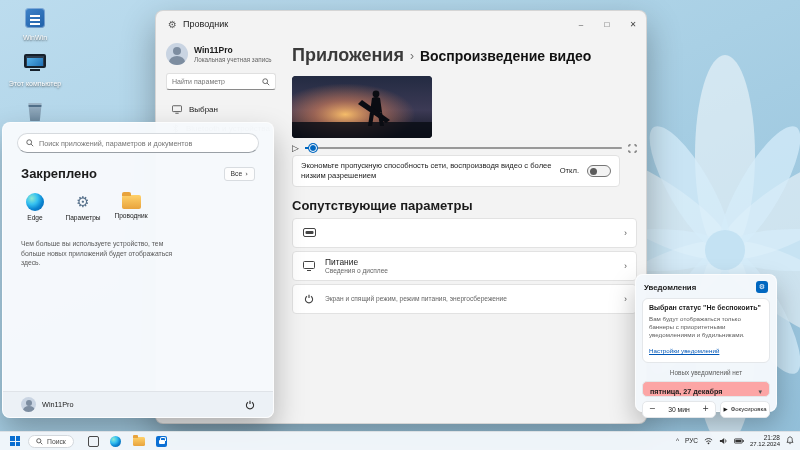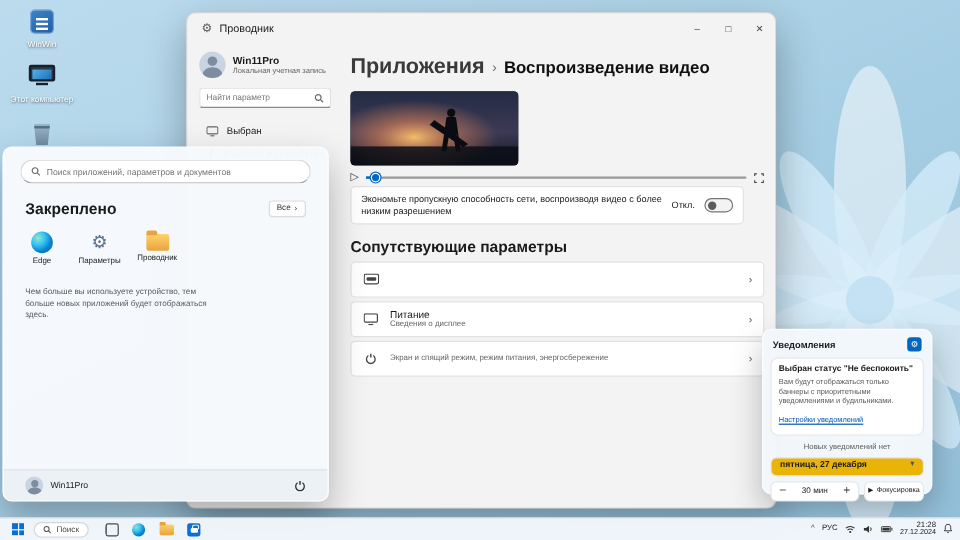--- a/index.html
+++ b/index.html
@@ -89,21 +89,21 @@
   
   .notif{position:absolute;left:635px;top:274px;width:142px;height:138px;background:rgba(243,247,251,.98);border:1px solid rgba(255,255,255,.7);border-radius:8px;box-shadow:0 12px 26px rgba(0,0,0,.25);z-index:30;padding:6px}
   .n-head{display:flex;align-items:center;margin:0 2px 5px}
   .n-head .nt{font-size:7.8px;font-weight:bold;color:#1b1b1b}
   .nbtn{margin-left:auto;width:12px;height:12px;border-radius:3px;background:#0067c0;color:#fff;font-size:7px;display:flex;align-items:center;justify-content:center;cursor:pointer}
   .toast{background:#fff;border:1px solid #e4e7ea;border-radius:6px;padding:5px 6px;cursor:pointer}
   .toast .tt{font-size:7px;font-weight:bold;color:#1b1b1b;line-height:1.25}
   .toast .tb{font-size:6.2px;color:#5c5c5c;line-height:1.3;margin-top:2px}
   .toast .tl{font-size:6.2px;color:#0057b8;text-decoration:underline;margin-top:3px;display:inline-block;cursor:pointer}
   .n-empty{text-align:center;font-size:6.4px;color:#5c5c5c;margin:6px 0 5px}
-  .calrow{background:#eab308;border:1px solid #e4e7ea;border-radius:5px;height:16px;display:flex;align-items:flex-start;padding:0 7px;cursor:pointer}
+  .calrow{background:#fca5a5;border:1px solid #e4e7ea;border-radius:5px;height:16px;display:flex;align-items:flex-end;padding:0 7px;cursor:pointer}
   .calrow .cd{font-size:7.2px;font-weight:bold;color:#1b1b1b}
   .calrow .cv{margin-left:auto;font-size:7px;color:#555}
   .focusrow{display:flex;gap:4px;margin-top:4px}
   .stepper{background:#fff;border:1px solid #e4e7ea;border-radius:5px;height:17px;flex:1;display:flex;align-items:center;justify-content:space-between;padding:0 6px}
   .stepbtn{font-size:8px;color:#333;cursor:pointer;line-height:1}
   .stepval{font-size:6.8px;color:#1b1b1b}
   .focusbtn{background:#fff;border:1px solid #e4e7ea;border-radius:5px;height:17px;width:50px;display:flex;align-items:center;justify-content:center;gap:3px;font-size:6px;color:#1b1b1b;cursor:pointer}
 
   
   .taskbar{position:absolute;left:0;right:0;bottom:0;height:19px;background:rgba(243,247,251,.96);border-top:1px solid rgba(0,0,0,.08);display:flex;align-items:center;z-index:40;padding:0 6px}

